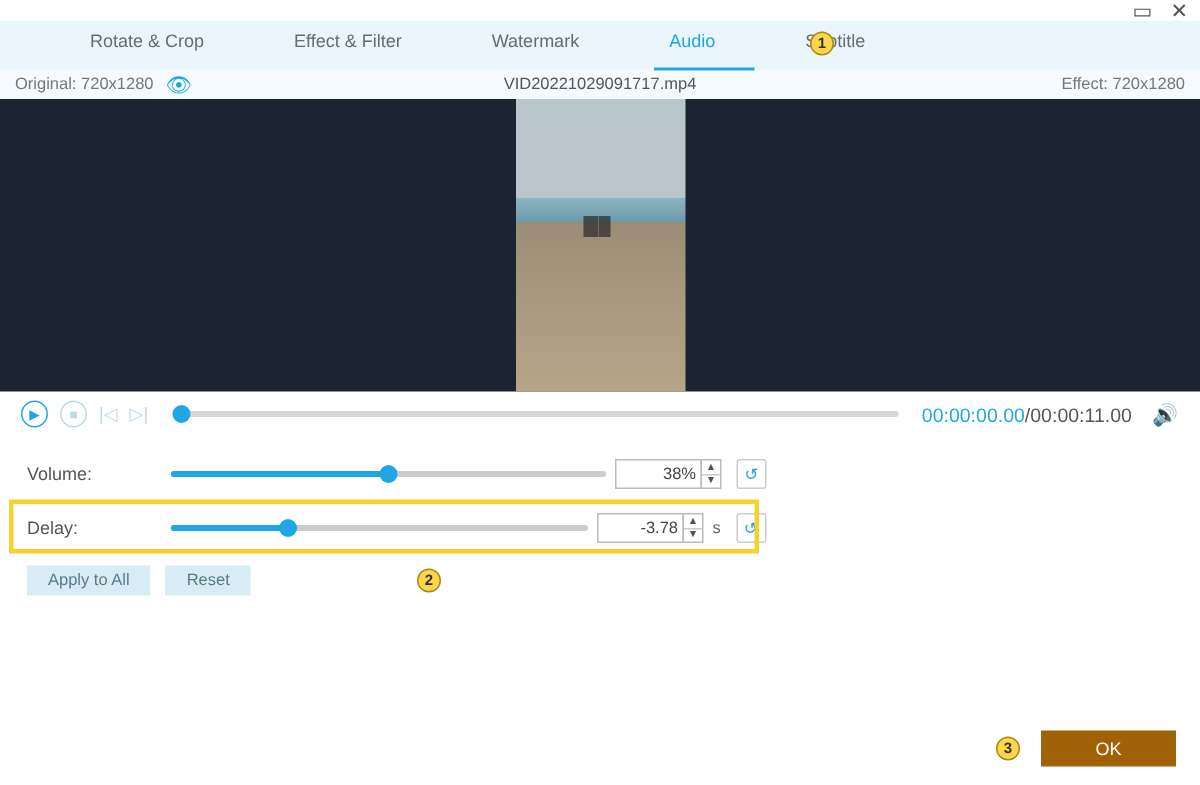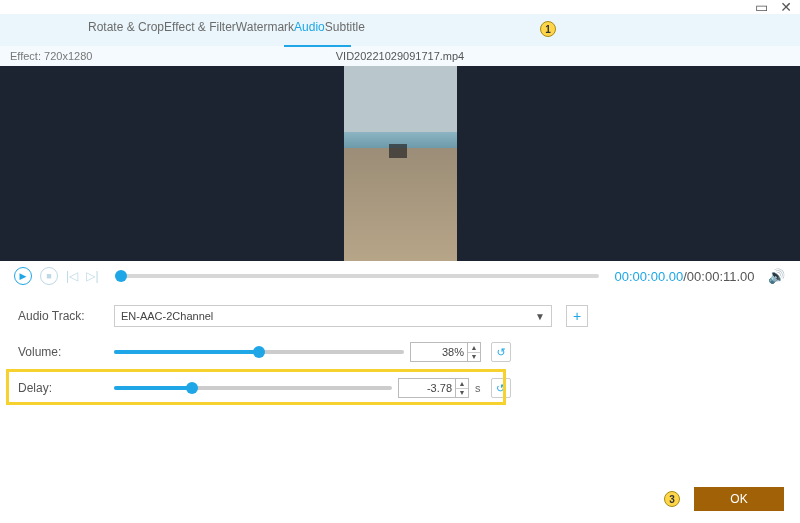--- a/index.html
+++ b/index.html
@@ -1,21 +1,21 @@
 <!DOCTYPE html>
 <html><head>
 <meta charset="utf-8">
 <style>
   * { box-sizing: border-box; margin: 0; padding: 0; font-family: "Segoe UI", Arial, sans-serif; }
   body { width: 800px; height: 523px; background: #fff; overflow: hidden; position: relative; font-size: 12px; color: #555; }
 
   .titlebar { height: 14px; display: flex; justify-content: flex-end; align-items: center; padding-right: 8px; gap: 12px; }
   .titlebar span { font-size: 14px; color: #555; cursor: pointer; line-height: 14px; }
 
-  .tabs { height: 32px; background: #eaf6fb; display: flex; align-items: center; padding-left: 88px; position: relative; }
+  .tabs { height: 32px; background: #eaf6fb; display: flex; align-items: center; padding-left: 60px; gap: 60px; position: relative; }
   .tab { font-size: 12px; color: #6b6b6b; cursor: pointer; position: relative; padding-bottom: 6px; }
   .tab.active { color: #1ea6e6; }
   .tab.active::after { content:""; position:absolute; left:-10px; right:-26px; bottom:-7px; height:2px; background:#1ea6e6; }
   .callout { position:absolute; width:16px; height:16px; border-radius:50%; background:#ffd54a; border:1px solid #a88a15; display:flex; align-items:center; justify-content:center; font-size:10px; font-weight:bold; color:#333; }
 
   .meta { height: 20px; background: #f4fafd; display:flex; align-items:center; justify-content:space-between; padding:0 10px; font-size:11px; color:#777; }
   .meta .eye { color:#1ea6e6; font-size:14px; margin-left:8px; }
   .meta .center { position:absolute; left:50%; transform:translateX(-50%); color:#555; }
 
   .preview { height: 195px; background:#1c2431; display:flex; justify-content:center; }
@@ -68,20 +68,24 @@
 <div class="tabs">
   <div class="tab">Rotate &amp; Crop</div>
   <div class="tab">Effect &amp; Filter</div>
   <div class="tab">Watermark</div>
   <div class="tab active">Audio</div>
   <div class="tab">Subtitle</div>
   <div class="callout" style="left:540px; top:7px;">1</div>
 </div>
 
 <div class="meta">
+  <div style="display:flex; align-items:center;">
+    <span>Original: 720x1280</span>
+    <span class="eye">👁</span>
+  </div>
   <span class="center">VID20221029091717.mp4</span>
   <span>Effect: 720x1280</span>
 </div>
 
 <div class="preview">
   <div class="thumb"></div>
 </div>
 
 <div class="player">
   <div class="pbtn">▶</div>
@@ -92,28 +96,20 @@
     <div class="knob"></div>
   </div>
   <div class="time">
     <span class="cur">00:00:00.00</span><span>/00:00:11.00</span>
   </div>
   <div class="vol">🔊</div>
 </div>
 
 <div class="controls">
 
-  <div class="row">
-    <div class="label">Audio Track:</div>
-    <div class="select">
-      <span>EN-AAC-2Channel</span>
-      <span class="caret">▼</span>
-    </div>
-    <div class="plus">+</div>
-  </div>
 
   <div class="row">
     <div class="label">Volume:</div>
     <div class="slider" style="width:290px;">
       <div class="fill" id="vol-fill" style="width: 50%;"></div>
       <div class="knob" id="vol-knob" style="left: calc(50% - 6px);"></div>
     </div>
     <div class="numbox">38%</div>
     <div class="spinners">
         <div>▲</div>
@@ -131,19 +127,24 @@
     </div>
     <div class="numbox">-3.78</div>
     <div class="spinners">
         <div>▲</div>
         <div>▼</div>
       </div>
     <span class="unit">s</span>
     <div class="reseticon">↺</div>
   </div>
 
+  <div class="btnrow">
+    <div class="lbtn">Apply to All</div>
+    <div class="lbtn">Reset</div>
+    <div class="callout" style="left:260px; top:2px;">2</div>
+  </div>
 
 </div>
 
 <div class="footer">
   <div class="callout" style="position:relative; left:0; top:0;">3</div>
   <div class="fbtn">OK</div>
 </div>
 
 </body></html>

